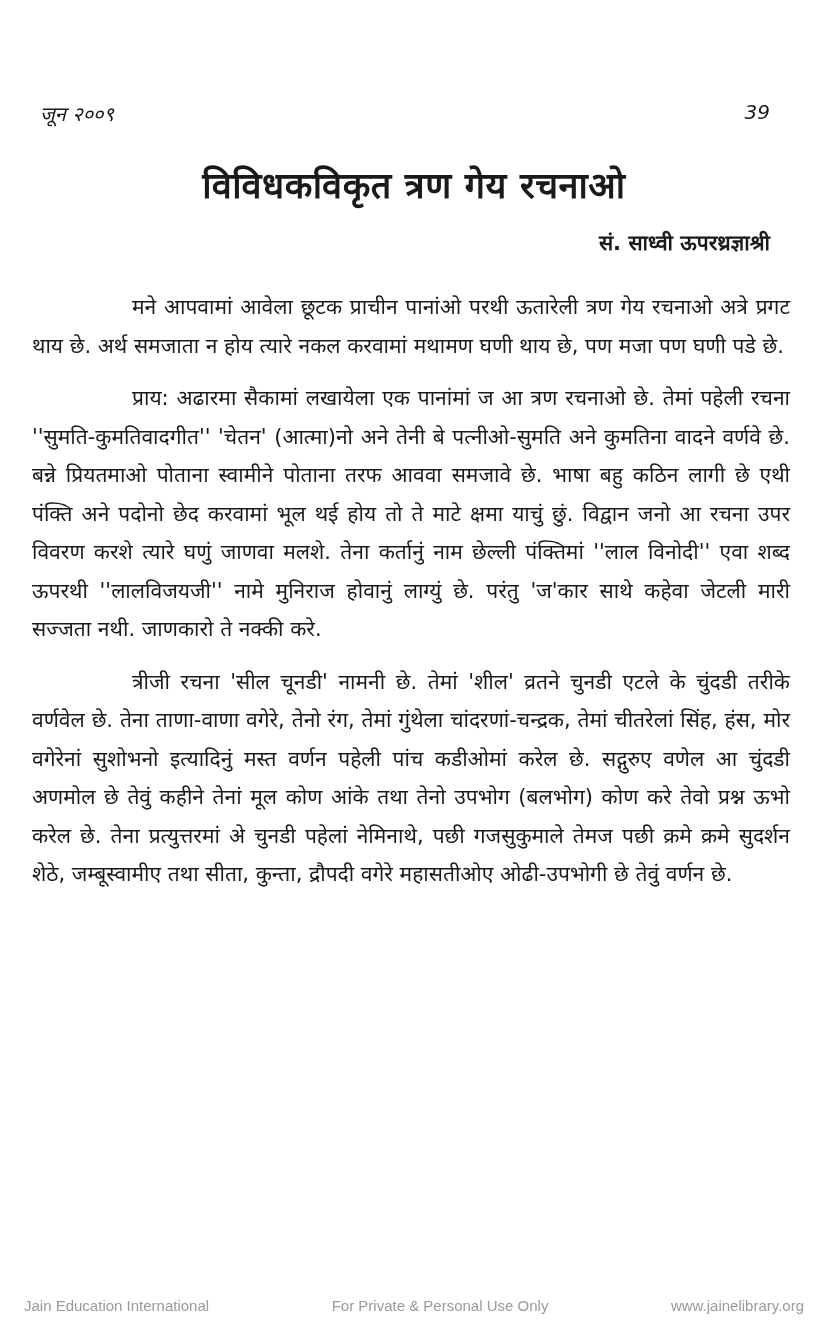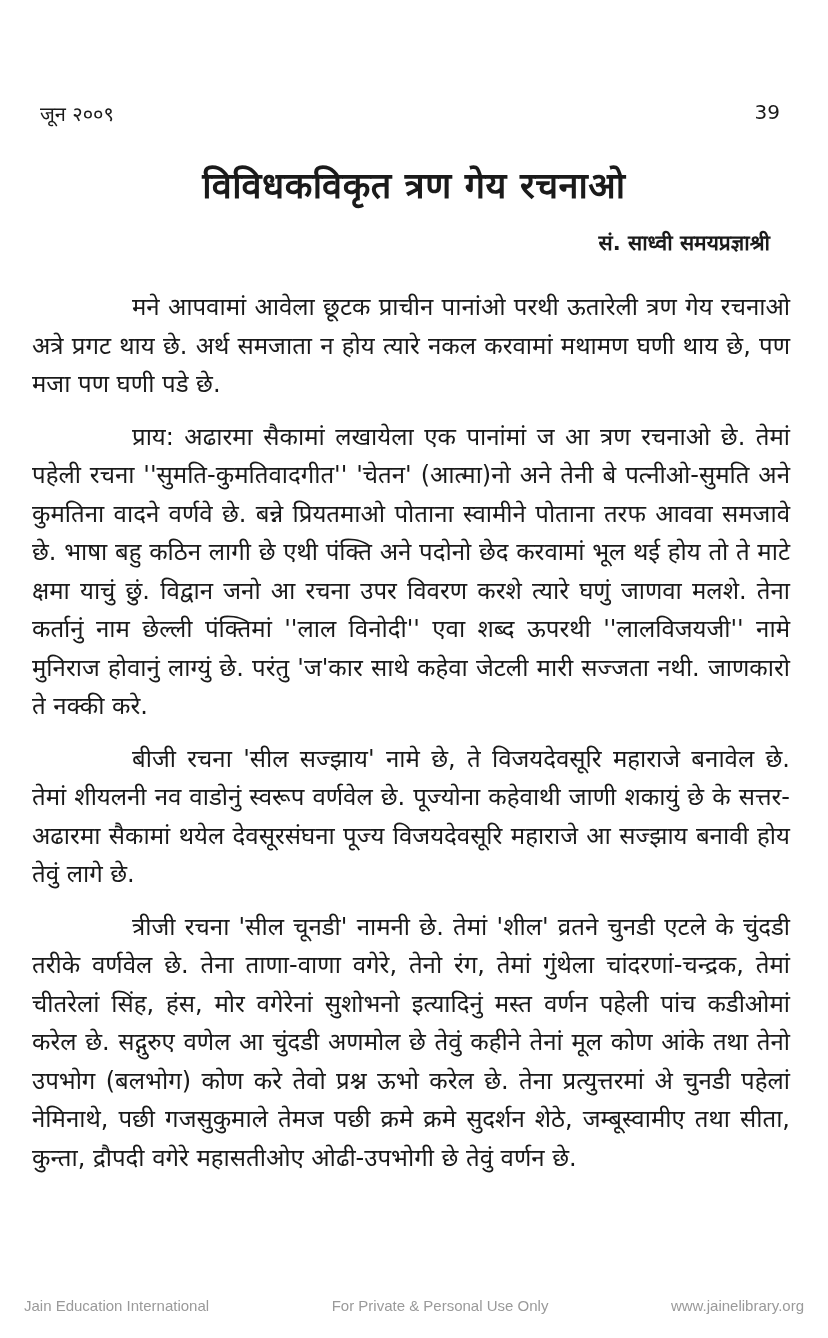--- a/index.html
+++ b/index.html
@@ -1,60 +1,60 @@
 <!DOCTYPE html>
 <html><head>
 <meta charset="utf-8">
 <style>
   html, body { margin: 0; padding: 0; background: #ffffff; }
   body {
     width: 828px; height: 1338px; position: relative; overflow: hidden;
     font-family: "DejaVu Sans", sans-serif; color: #1a1a1a;
   }
   .page-header {
-    position: absolute; top: 100px; left: 40px; right: 48px;
+    position: absolute; top: 100px; left: 40px; right: 58px;
     display: flex; justify-content: space-between;
     font-size: 20px;
+    font-style: italic;
   }
   .title {
     position: absolute; top: 160px; left: 0; right: 0;
     text-align: center; font-size: 36px; font-weight: bold;
     margin: 0; letter-spacing: 0.5px;
   }
   .author {
     position: absolute; top: 228px; right: 58px;
     font-size: 21px; font-weight: bold;
   }
   .body-text {
     position: absolute; top: 288px; left: 32px; right: 38px;
-    font-size: 24px; line-height: 38.5px; text-align: justify;
+    font-size: 21px; line-height: 38.5px; text-align: justify;
   }
   .body-text p { margin: 0 0 14px 0; text-indent: 100px; }
   .footer {
     position: absolute; top: 1297px; left: 24px; right: 24px;
     display: flex; justify-content: space-between;
     font-family: "Liberation Sans", sans-serif; font-size: 15px; color: #9a9a9a;
   }
 </style>
 </head>
 <body>
 
 <div class="page-header">
   <span>जून २००९</span>
   <span>39</span>
 </div>
 
 <h1 class="title">विविधकविकृत त्रण गेय रचनाओ</h1>
 
-<div class="author">सं. साध्वी समयप्रज्ञाश्री</div>
+<div class="author">सं. साध्वी ऊपरथ्रज्ञाश्री</div>
 
 <div class="body-text">
   <p>मने आपवामां आवेला छूटक प्राचीन पानांओ परथी ऊतारेली त्रण गेय रचनाओ अत्रे प्रगट थाय छे. अर्थ समजाता न होय त्यारे नकल करवामां मथामण घणी थाय छे, पण मजा पण घणी पडे छे.</p>
   <p>प्राय: अढारमा सैकामां लखायेला एक पानांमां ज आ त्रण रचनाओ छे. तेमां पहेली रचना ''सुमति-कुमतिवादगीत'' 'चेतन' (आत्मा)नो अने तेनी बे पत्नीओ-सुमति अने कुमतिना वादने वर्णवे छे. बन्ने प्रियतमाओ पोताना स्वामीने पोताना तरफ आववा समजावे छे. भाषा बहु कठिन लागी छे एथी पंक्ति अने पदोनो छेद करवामां भूल थई होय तो ते माटे क्षमा याचुं छुं. विद्वान जनो आ रचना उपर विवरण करशे त्यारे घणुं जाणवा मलशे. तेना कर्तानुं नाम छेल्ली पंक्तिमां ''लाल विनोदी'' एवा शब्द ऊपरथी ''लालविजयजी'' नामे मुनिराज होवानुं लाग्युं छे. परंतु 'ज'कार साथे कहेवा जेटली मारी सज्जता नथी. जाणकारो ते नक्की करे.</p>
-  <p>बीजी रचना 'सील सज्झाय' नामे छे, ते विजयदेवसूरि महाराजे बनावेल छे. तेमां शीयलनी नव वाडोनुं स्वरूप वर्णवेल छे. पूज्योना कहेवाथी जाणी शकायुं छे के सत्तर-अढारमा सैकामां थयेल देवसूरसंघना पूज्य विजयदेवसूरि महाराजे आ सज्झाय बनावी होय तेवुं लागे छे.</p>
   <p>त्रीजी रचना 'सील चूनडी' नामनी छे. तेमां 'शील' व्रतने चुनडी एटले के चुंदडी तरीके वर्णवेल छे. तेना ताणा-वाणा वगेरे, तेनो रंग, तेमां गुंथेला चांदरणां-चन्द्रक, तेमां चीतरेलां सिंह, हंस, मोर वगेरेनां सुशोभनो इत्यादिनुं मस्त वर्णन पहेली पांच कडीओमां करेल छे. सद्गुरुए वणेल आ चुंदडी अणमोल छे तेवुं कहीने तेनां मूल कोण आंके तथा तेनो उपभोग (बलभोग) कोण करे तेवो प्रश्न ऊभो करेल छे. तेना प्रत्युत्तरमां अे चुनडी पहेलां नेमिनाथे, पछी गजसुकुमाले तेमज पछी क्रमे क्रमे सुदर्शन शेठे, जम्बूस्वामीए तथा सीता, कुन्ता, द्रौपदी वगेरे महासतीओए ओढी-उपभोगी छे तेवुं वर्णन छे.</p>
 </div>
 
 <div class="footer">
   <span>Jain Education International</span>
   <span>For Private &amp; Personal Use Only</span>
   <span>www.jainelibrary.org</span>
 </div>
 
 </body></html>

